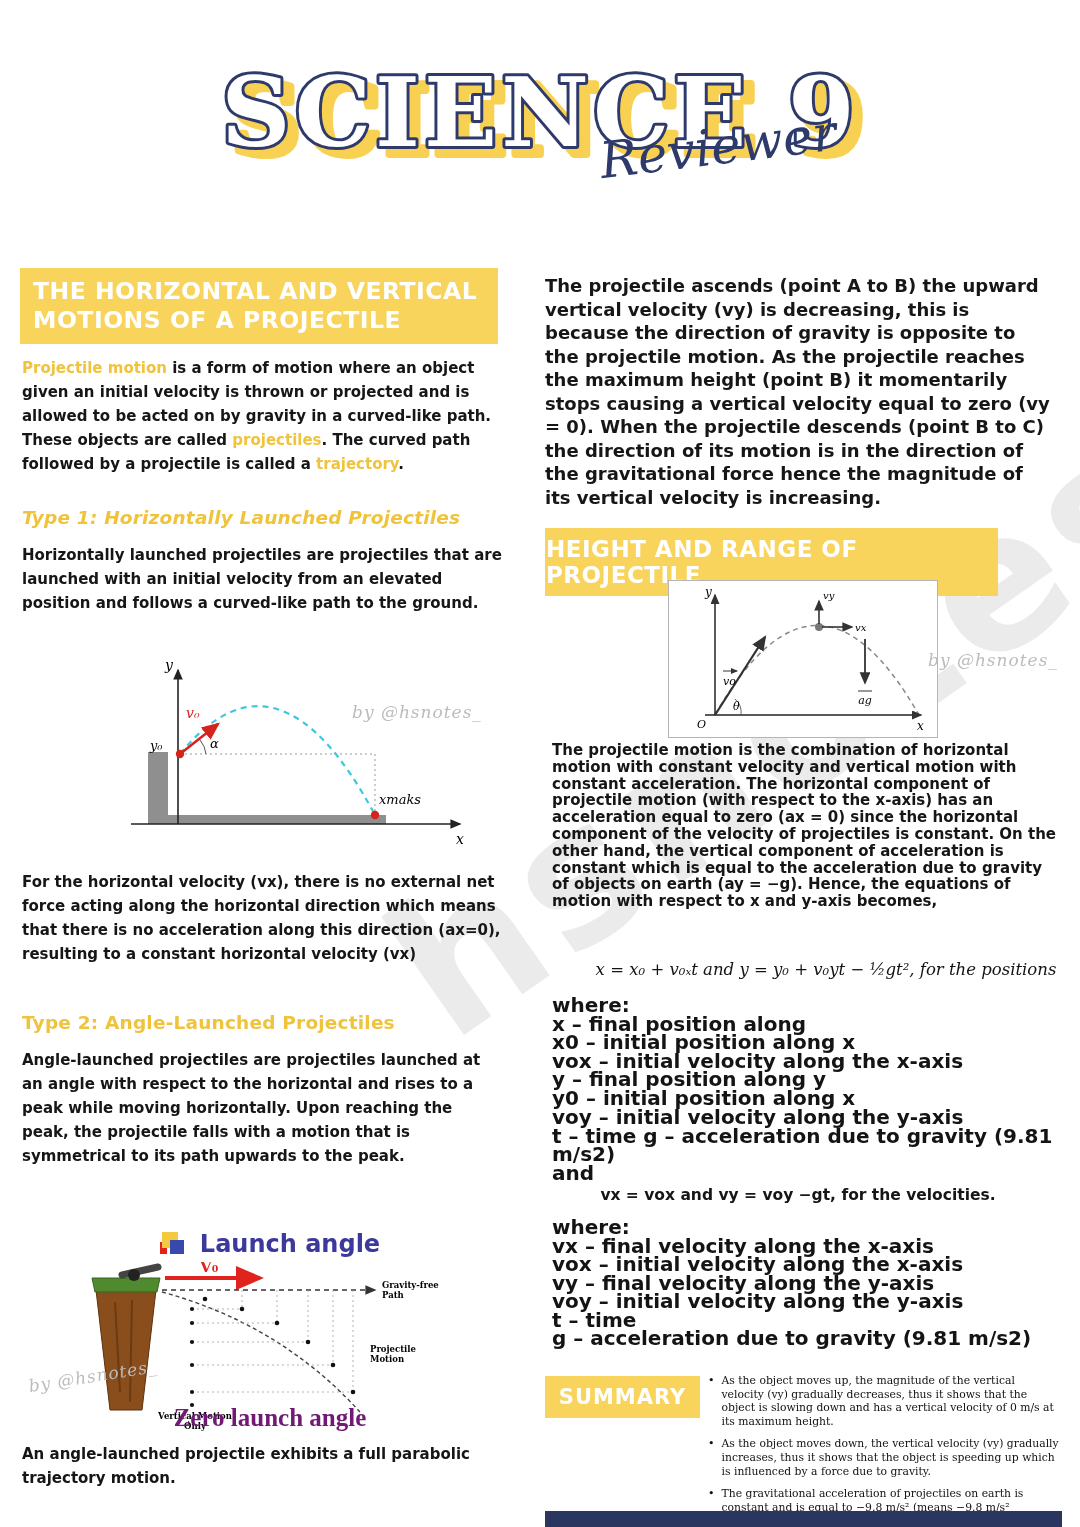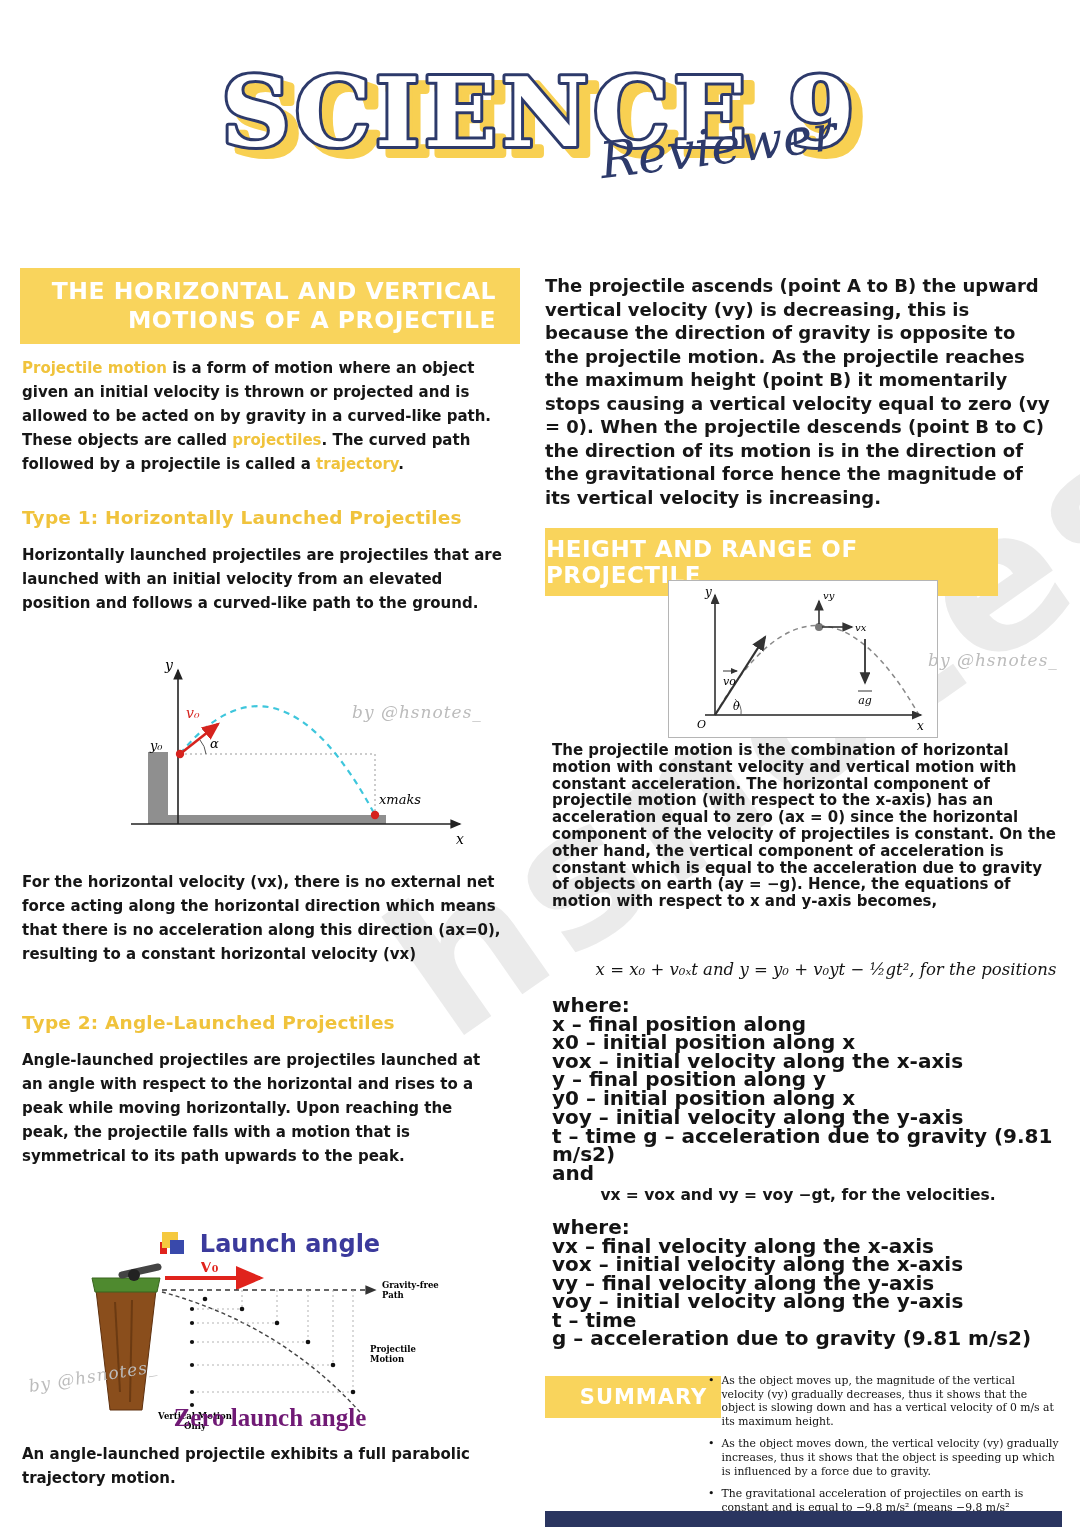--- a/index.html
+++ b/index.html
@@ -1,20 +1,20 @@
 <!DOCTYPE html>
 <html><head>
 <meta charset="utf-8">
 <style>
   html,body{margin:0;padding:0;background:#ffffff;}
   .page{position:relative;width:1080px;height:1527px;background:#ffffff;overflow:hidden;
         font-family:"DejaVu Sans",sans-serif;color:#141414;}
   .abs{position:absolute;}
   .body-bold{font-weight:bold;color:#161616;}
-  .yellow-box{background:#F9D45C;color:#ffffff;font-weight:bold;padding-left:21px;}
+  .yellow-box{background:#F9D45C;color:#ffffff;font-weight:bold;}
   .yellow-word{color:#F0C33C;}
   .sub-heading{color:#F0C33C;font-weight:bold;font-size:18.5px;letter-spacing:.2px;}
   .credit{font-family:"DejaVu Serif",serif;font-style:italic;color:#bcbcbc;
           font-size:17px;letter-spacing:1px;white-space:nowrap;}
   .big-watermark{font-weight:bold;color:#b8b8b8;opacity:.28;font-size:190px;
           letter-spacing:8px;white-space:nowrap;transform:rotate(-35deg);
           transform-origin:0 0;left:350px;top:900px;z-index:0;}
   .col-left-para{font-size:15px;line-height:24px;}
   .col-right-para{font-size:18px;line-height:23.5px;}
   .combo-para{font-size:15px;line-height:16.8px;}
@@ -42,30 +42,30 @@
 
   <div class="abs big-watermark">hsnotes_</div>
 
   <svg class="abs" style="left:170px;top:50px;z-index:1;" width="740" height="150">
     <text x="380" y="104" text-anchor="middle" font-family="Liberation Sans, sans-serif" font-weight="bold" font-size="96" letter-spacing="4" fill="#F8D052" stroke="#F8D052" stroke-width="8" stroke-linejoin="round">SCIENCE 9</text>
     <text x="370" y="96" text-anchor="middle" font-family="Liberation Sans, sans-serif" font-weight="bold" font-size="96" letter-spacing="4" fill="#ffffff" stroke="#2D3A6B" stroke-width="6" stroke-linejoin="round" paint-order="stroke">SCIENCE 9</text>
   </svg>
   <div class="abs" style="left:598px;top:118px;width:240px;font-family:'DejaVu Serif',serif;font-style:italic;
        font-size:50px;color:#2D3A6B;transform:rotate(-7deg);text-align:center;z-index:2;">Reviewer</div>
 
-  <div class="abs yellow-box" style="left:20px;top:268px;width:452px;padding:9px 24px;font-size:23.5px;line-height:29px;letter-spacing:.5px;z-index:1;text-align:right;">
+  <div class="abs yellow-box" style="left:20px;top:268px;width:452px;padding:9px 13px;font-size:23.5px;line-height:29px;letter-spacing:.5px;z-index:1;">
     <div>THE HORIZONTAL AND VERTICAL</div>
     <div>MOTIONS OF A PROJECTILE</div>
   </div>
 
   <div class="abs body-bold col-left-para" style="left:22px;top:356px;width:482px;z-index:1;">
     <span class="yellow-word">Projectile motion</span><span> is a form of motion where an object given an initial velocity is thrown or projected and is allowed to be acted on by gravity in a curved-like path. These objects are called </span><span class="yellow-word">projectiles</span><span>. The curved path followed by a projectile is called a </span><span class="yellow-word">trajectory</span><span>.</span>
   </div>
 
-  <div class="abs sub-heading" style="left:22px;top:507px;z-index:1;">Type 1: Horizontally Launched Projectiles</div>
+  <div class="abs sub-heading" style="left:22px;top:507px;z-index:1;font-style:italic;">Type 1: Horizontally Launched Projectiles</div>
 
   <div class="abs body-bold col-left-para" style="left:22px;top:543px;width:482px;z-index:1;">Horizontally launched projectiles are projectiles that are launched with an initial velocity from an elevated position and follows a curved-like path to the ground.</div>
 
   <svg class="abs" style="left:28px;top:652px;z-index:1;" width="455" height="212" viewBox="0 0 455 212">
     <defs>
       <marker id="ar1d" markerWidth="9" markerHeight="8" refX="6" refY="3" orient="auto">
           <path d="M0,0 L7,3 L0,6 Z" fill="#222"></path>
         </marker>
       <marker id="ar1r" markerWidth="9" markerHeight="8" refX="6" refY="3" orient="auto">
           <path d="M0,0 L7,3 L0,6 Z" fill="#D6231E"></path>

